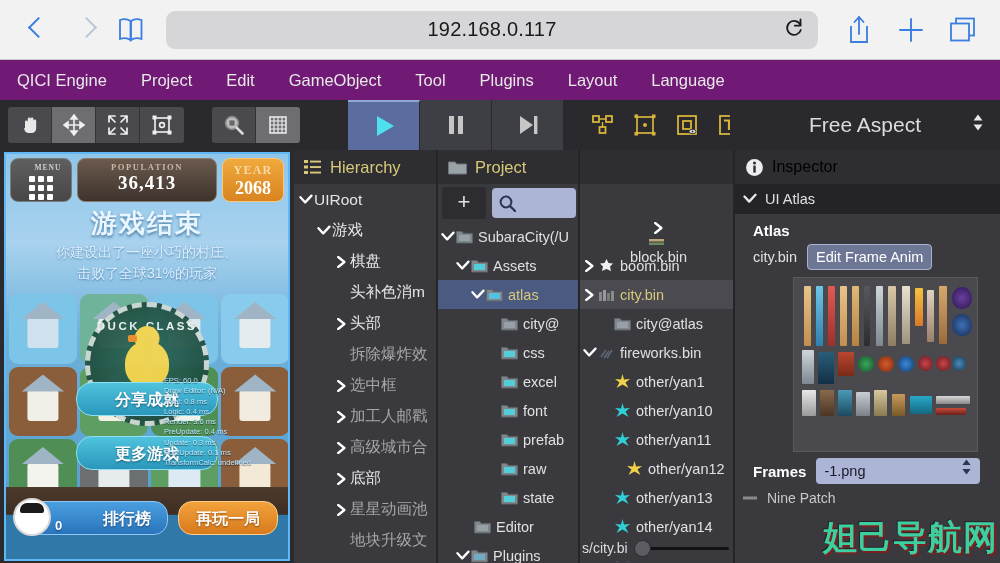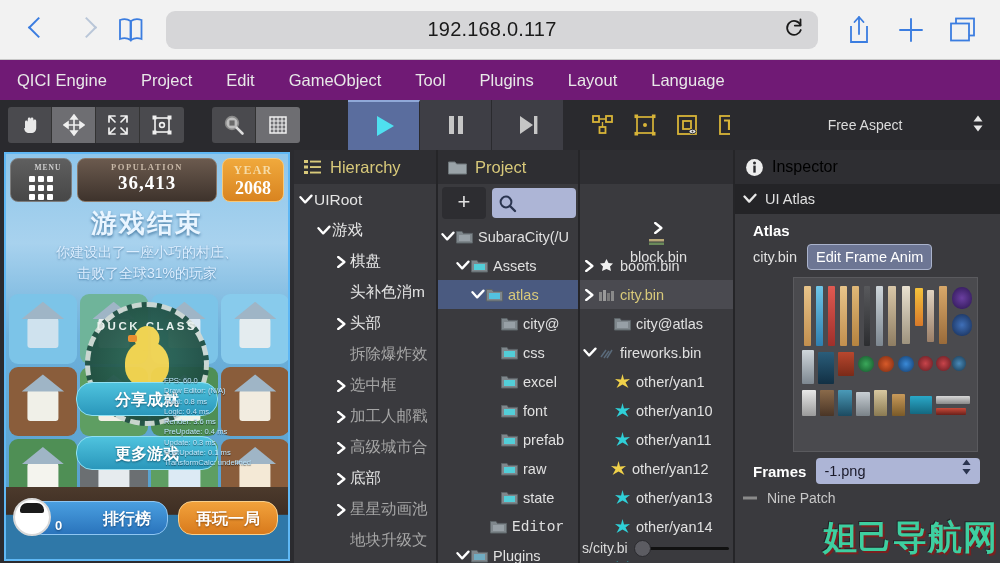--- a/index.html
+++ b/index.html
@@ -74,21 +74,21 @@
     border-right: 1px solid #2a2a2e;
   }
   .pbtn.play { background: #5a6d9e; border-top: 2px solid #8fa8d8; }
 
   .ygroup { display: flex; margin-left: 22px; gap: 8px; align-items: center; }
   .ybtn { width: 34px; height: 34px; display: flex; align-items: center; justify-content: center; }
 
   .aspect {
     position: absolute; right: 0; top: 100px; width: 270px; height: 50px;
     background: #2a2a2e; display: flex; align-items: center; justify-content: center;
-    color: #dcdcdc; font-size: 14px;
+    color: #dcdcdc; font-size: 21px;
   }
   .spin { position: absolute; right: 16px; top: 50%; transform: translateY(-50%); }
 
   
   .work { position: absolute; left: 0; top: 150px; width: 1000px; height: 413px; background: #2b2b2f; }
 
   
   .game {
     position: absolute; left: 4px; top: 2px; width: 286px; height: 409px;
     background: linear-gradient(#8fc6ea 0%, #a8d2ee 22%, #6db0da 45%, #4f9ac9 100%);
@@ -721,21 +721,21 @@
             <div class="asset-row" style="padding-left: 47px;">
               <span class="tw none"></span>
               <span class="ficon">
                 <svg width="17" height="14" viewBox="0 0 17 14">
                   <path d="M0.5 1.5 L6 1.5 L7.4 3.4 L16.5 3.4 L16.5 13 L0.5 13 Z" fill="#7f878c" stroke="#5d6468"></path>
                   <rect x="3" y="5" width="11" height="6" fill="#4fd6e0" opacity="0.9"></rect>
                 </svg>
               </span>
               <span class="aname">state</span>
             </div>
-            <div class="asset-row" style="padding-left: 36px; font-family: Liberation Mono, monospace;">
+            <div class="asset-row" style="padding-left: 20px;">
               <span class="tw none"></span>
               <span class="ficon">
                 <svg width="17" height="14" viewBox="0 0 17 14">
                   <path d="M0.5 1.5 L6 1.5 L7.4 3.4 L16.5 3.4 L16.5 13 L0.5 13 Z" fill="#7f878c" stroke="#5d6468"></path>
                   <rect x="3" y="5" width="11" height="6" fill="#9aa3a8" opacity="0.9"></rect>
                 </svg>
               </span>
               <span class="aname">Editor</span>
             </div>
             <div class="asset-row" style="padding-left: 17px;">
@@ -838,21 +838,21 @@
             </div>
             <div class="asset-row" style="padding-left: 18px;">
               <span class="tw none"></span>
               <span class="ficon">
                 <svg width="17" height="15" viewBox="0 0 17 15">
                   <path d="M8.5 0 L10 5.5 L16 5 L11.5 8.5 L14.5 14 L8.5 10.5 L2.5 14 L5.5 8.5 L1 5 L7 5.5 Z" fill="#2fd0d8"></path>
                 </svg>
               </span>
               <span class="aname">other/yan11</span>
             </div>
-            <div class="asset-row" style="padding-left: 14px;">
+            <div class="asset-row" style="padding-left: 30px;">
               <span class="tw none"></span>
               <span class="ficon">
                 <svg width="17" height="15" viewBox="0 0 17 15">
                   <path d="M8.5 0 L10 5.5 L16 5 L11.5 8.5 L14.5 14 L8.5 10.5 L2.5 14 L5.5 8.5 L1 5 L7 5.5 Z" fill="#f0d14a"></path>
                 </svg>
               </span>
               <span class="aname">other/yan12</span>
             </div>
             <div class="asset-row" style="padding-left: 18px;">
               <span class="tw none"></span>

